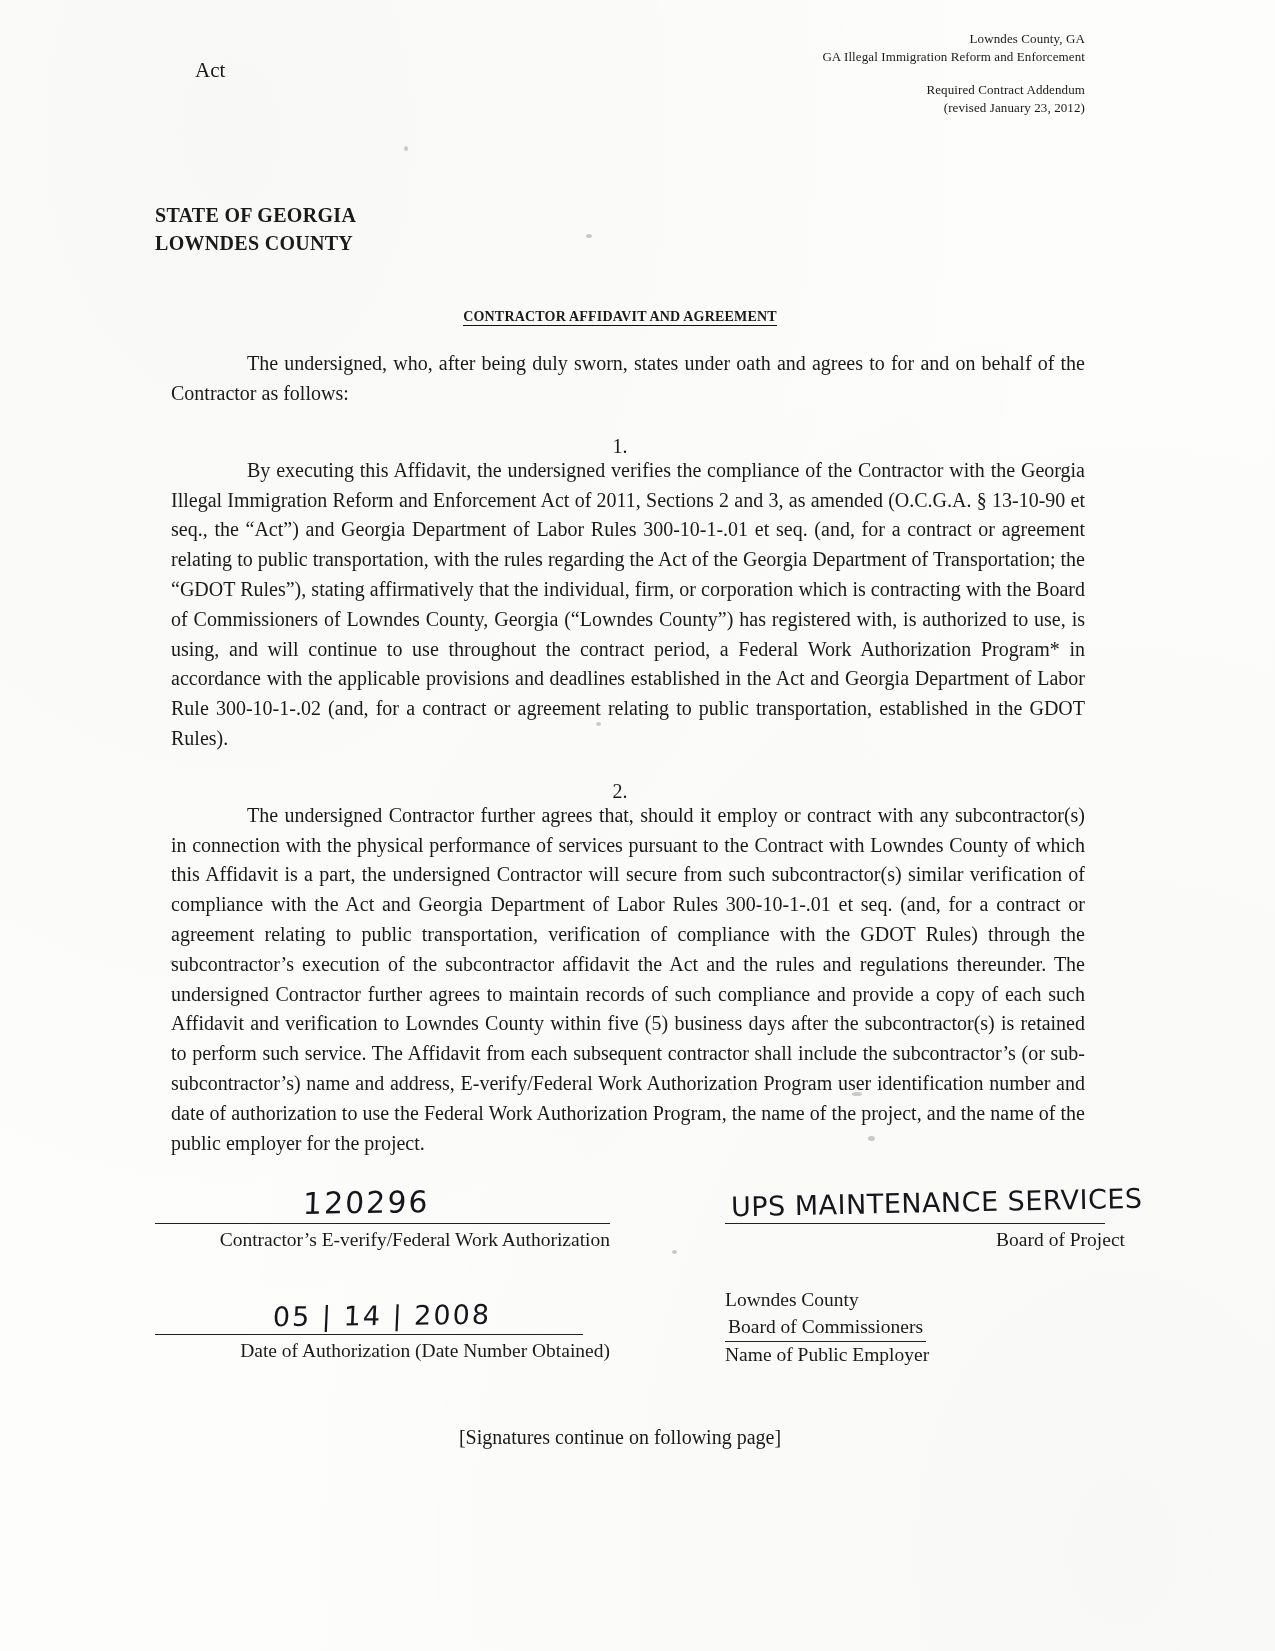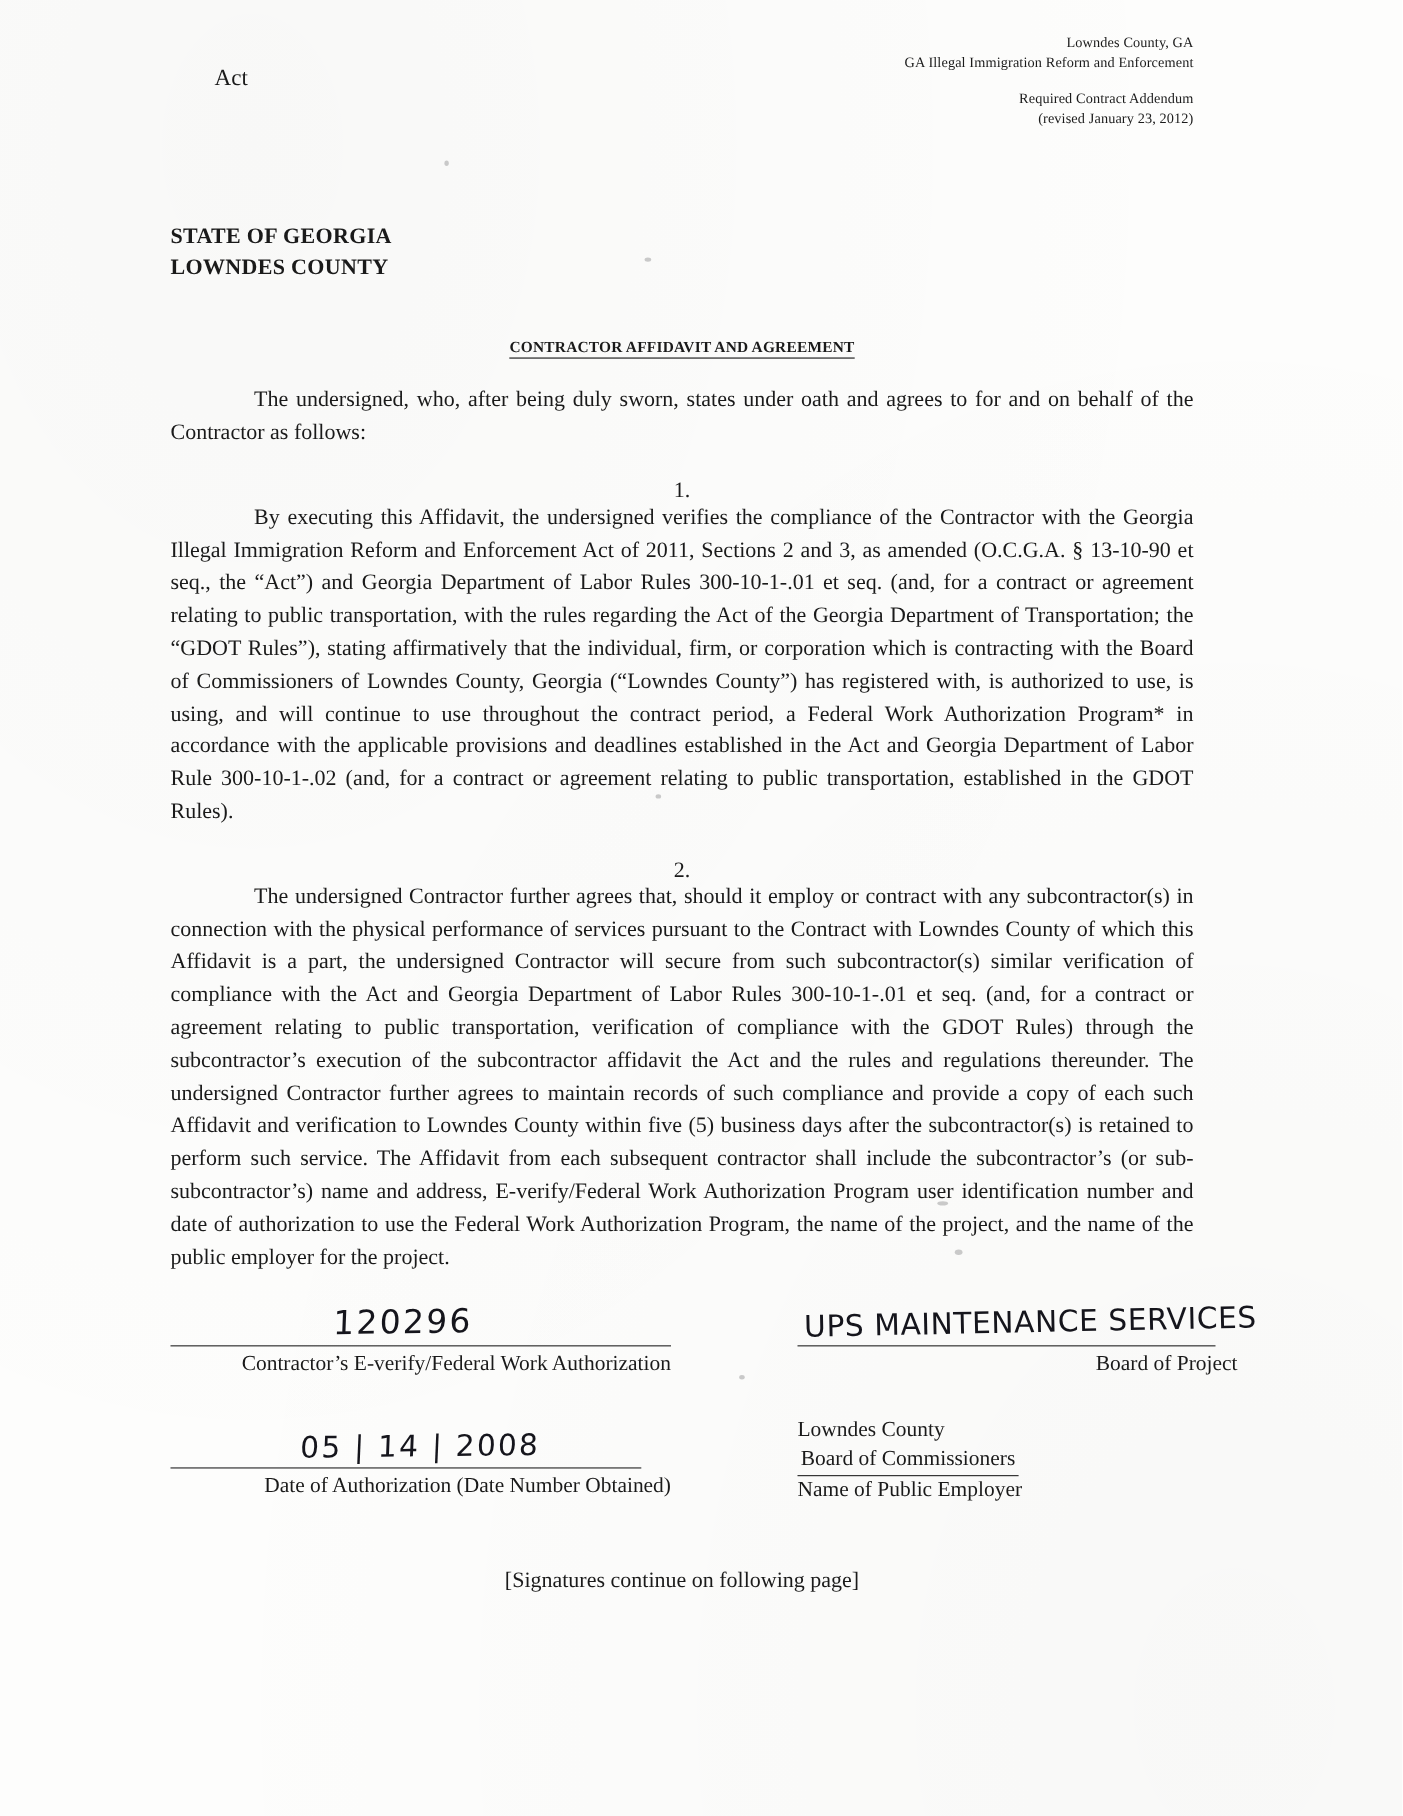--- a/index.html
+++ b/index.html
@@ -84,20 +84,21 @@
 
   
   .para {
     font-size: 20px;
     line-height: 1.49;
     text-align: justify;
     margin-top: 24px;
   }
   .para.indent {
     text-indent: 76px;
+    margin-left: 16px;
   }
   .num-center {
     text-align: center;
     font-size: 20px;
     margin-top: 26px;
     margin-bottom: -8px;
   }
   .para-tight { margin-top: 6px; }
 
   

